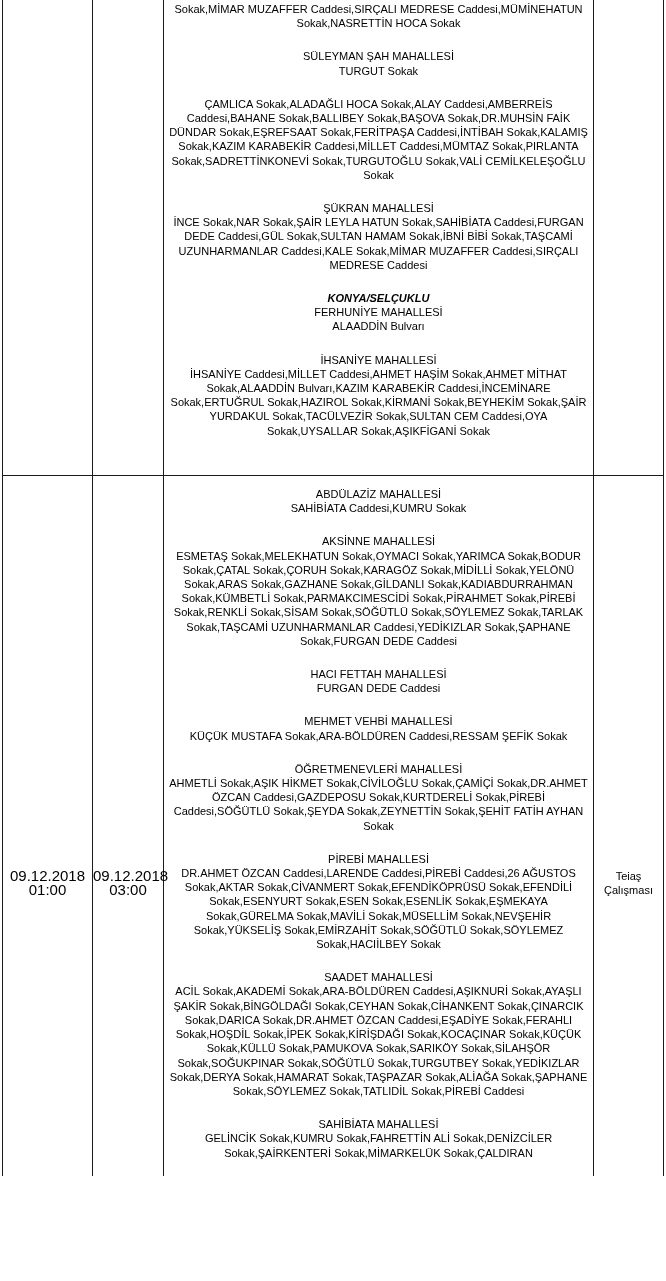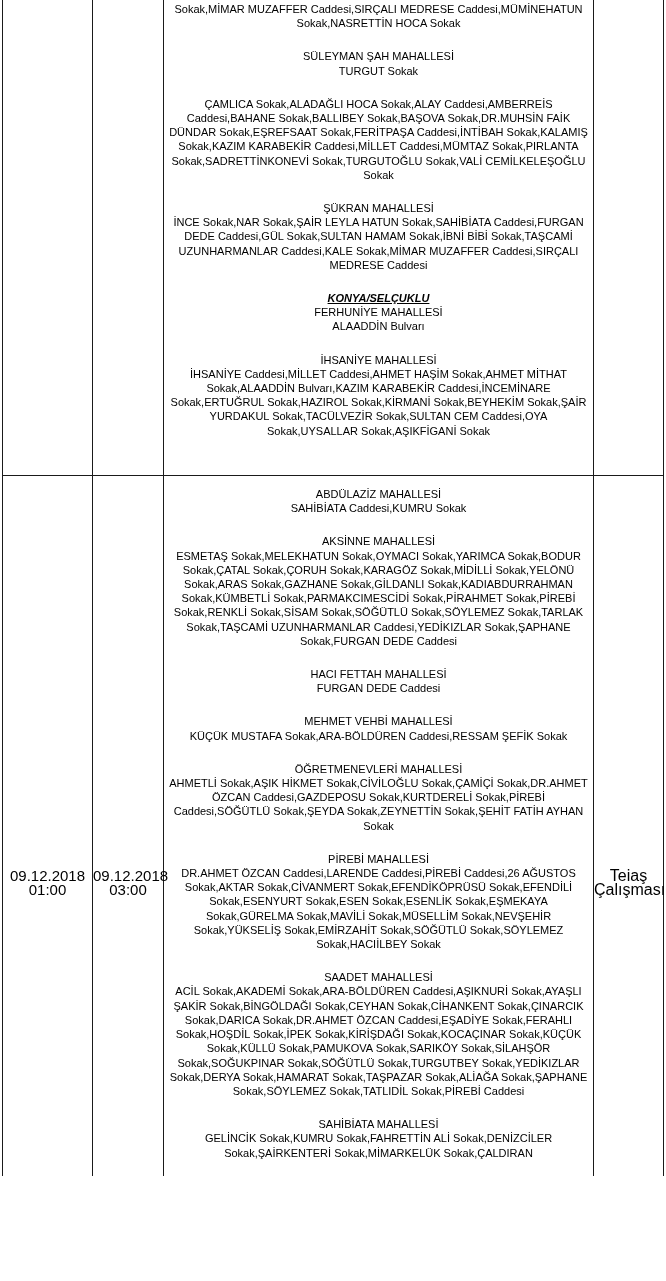--- a/index.html
+++ b/index.html
@@ -44,38 +44,37 @@
     font-size: 11px;
     line-height: 14.2px;
     color: #000;
   }
   #row1-streets { top: 2px; }
   #row2-streets { top: 487px; }
   .section + .section { margin-top: 19px; }
   .district {
     font-style: italic;
     font-weight: bold;
-    text-decoration: underline;
   }
   .date-cell {
     position: absolute;
     top: 869px;
     text-align: center;
     font-size: 15px;
     line-height: 14.2px;
   }
   #cell-start { left: 3px;  width: 89px; }
   #cell-end   { left: 93px; width: 70px; }
   .note-cell {
     position: absolute;
     top: 869px;
     left: 594px;
     width: 69px;
     text-align: center;
-    font-size: 16px;
+    font-size: 11px;
     line-height: 14.2px;
   }
   .cut-band {
     position: absolute;
     left: 118px;
     top: 1236px;
     width: 440px;
     height: 4px;
     background: #7a7a7a;
     filter: blur(1.1px);

